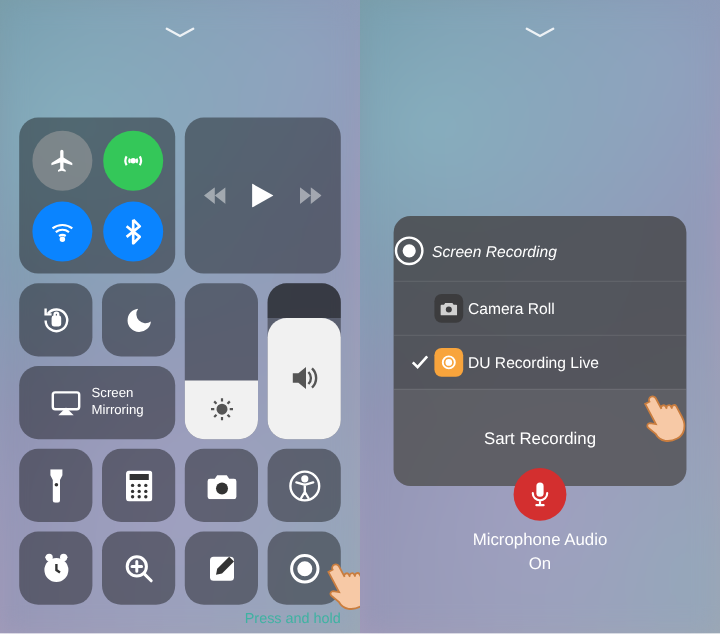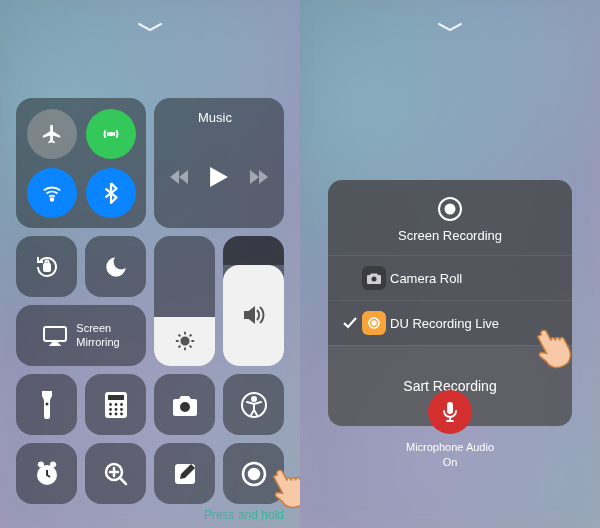--- a/index.html
+++ b/index.html
@@ -103,23 +103,24 @@
   }
   
   .popup {
     position:absolute; left:28px; top:180px; width:244px;
     background: rgba(70,70,72,0.82);
     border-radius: 14px;
     overflow:hidden;
     color:#fff;
   }
   .popup-head {
-    display:flex; flex-direction:column; align-items:center;
+    display:flex; flex-direction:row; align-items:center;
     padding: 16px 0 12px;
     gap:6px;
+    font-style:italic;
   }
   .popup-title { font-size:13px; }
   .popup-row {
     display:flex; align-items:center; gap:4px;
     padding: 10px 16px 10px 14px;
     font-size:13px;
     border-top: 1px solid rgba(255,255,255,0.08);
   }
   .popup-row .check { width:16px; display:flex; justify-content:center; color:#fff; }
   .appicon {
@@ -135,21 +136,21 @@
     border-top: 1px solid rgba(255,255,255,0.08);
   }
   .mic-btn {
     position:absolute; left:50%; top:390px; transform:translateX(-50%);
     width:44px; height:44px; border-radius:50%;
     background:#d32f2f; display:flex; align-items:center; justify-content:center;
     color:#fff;
   }
   .mic-label {
     position:absolute; left:0; right:0; top:440px;
-    text-align:center; color:#fff; font-size:11px; line-height:1.4;
+    text-align:center; color:#fff; font-size:14px; line-height:1.4;
   }
   svg { display:block; }
 </style>
 </head>
 <body>
 
 <div class="panel">
   <div class="frosted"></div>
   <div class="chev">
     <svg width="26" height="10" viewBox="0 0 26 10">
@@ -178,21 +179,20 @@
           </svg>
       </div>
       <div class="circle blue">
         <svg width="16" height="22" viewBox="0 0 12 20" fill="none" stroke="currentColor" stroke-width="2" stroke-linejoin="round">
             <path d="M6 1v18l5-5-10-8m0 8 10-8-5-5"></path>
           </svg>
       </div>
     </div>
 
     <div class="card music">
-      <div class="music-title">Music</div>
       <div class="music-controls">
         <span class="side">
           <svg width="18" height="14" viewBox="0 0 18 14" fill="currentColor">
               <path d="M9 7 18 0v14zM0 7 9 0v14z"></path>
             </svg>
         </span>
         <span>
           <svg width="18" height="20" viewBox="0 0 16 18" fill="currentColor">
               <path d="M0 0v18l16-9z"></path>
             </svg>

